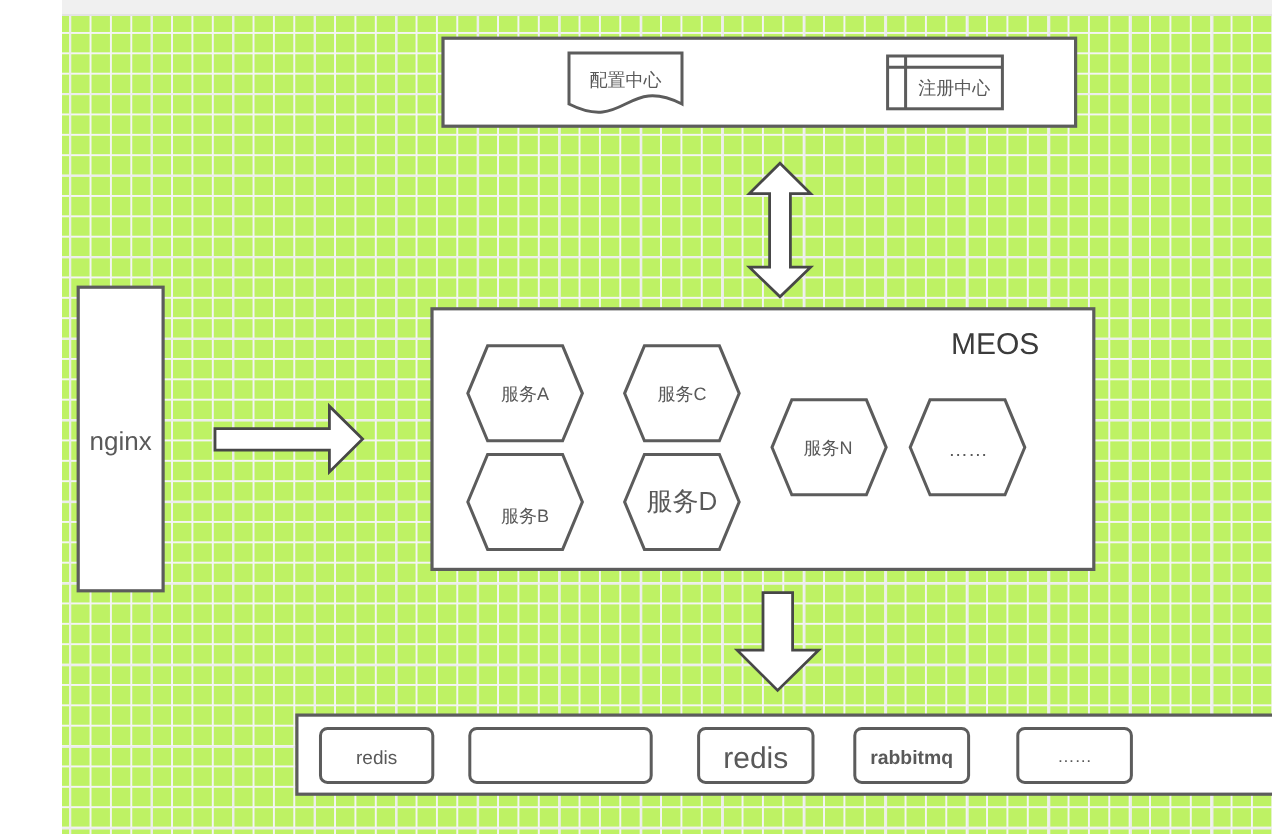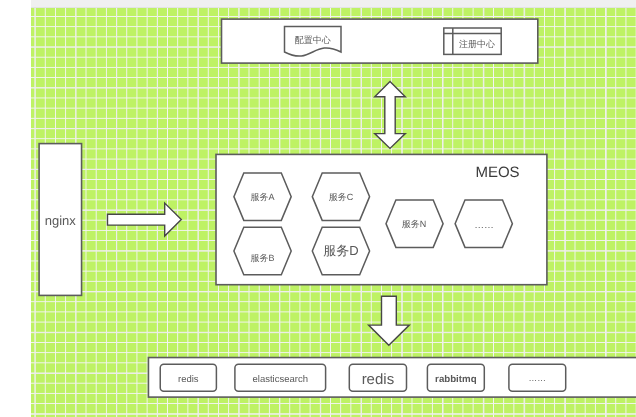--- a/index.html
+++ b/index.html
@@ -92,17 +92,16 @@
   <div class="lbl" style="left:450.8px; top:165px; width:31.5px; height:14px; font-size:15px; font-weight:normal; color:#3b3b3b;">MEOS</div>
 
   <div class="lbl" style="left:202.9px; top:190px; width:57.3px; height:14px; font-size:9px;">服务A</div>
   <div class="lbl" style="left:202.9px; top:251px; width:57.3px; height:14px; font-size:9px;">服务B</div>
   <div class="lbl" style="left:281.3px; top:190px; width:57.3px; height:14px; font-size:9px;">服务C</div>
   <div class="lbl" style="left:281.3px; top:244.3px; width:57.3px; height:14px; font-size:13px;">服务D</div>
   <div class="lbl" style="left:354.4px; top:217px; width:57.1px; height:14px; font-size:9px;text-align:right;">服务N</div>
   <div class="lbl" style="left:424.4px; top:218.2px; width:57.3px; height:14px; font-size:9.9px;">……</div>
 
   <div class="lbl" style="left:129.24px; top:372.2px; width:56.16px; height:14px; font-size:9.5px;">redis</div>
-  <div class="lbl" style="left:203.9px; top:372.2px; width:90.7px; height:14px; font-size:9.5px;">elasticsearch</div>
   <div class="lbl" style="left:318.3px; top:372.2px; width:57.2px; height:14px; font-size:15px;">redis</div>
   <div class="lbl" style="left:396.4px; top:372.2px; width:56.9px; height:14px; font-size:9.7px;font-weight:bold;">rabbitmq</div>
   <div class="lbl" style="left:477.9px; top:371.3px; width:56.8px; height:14px; font-size:8.7px;">……</div>
 </div>
 
 </body></html>

